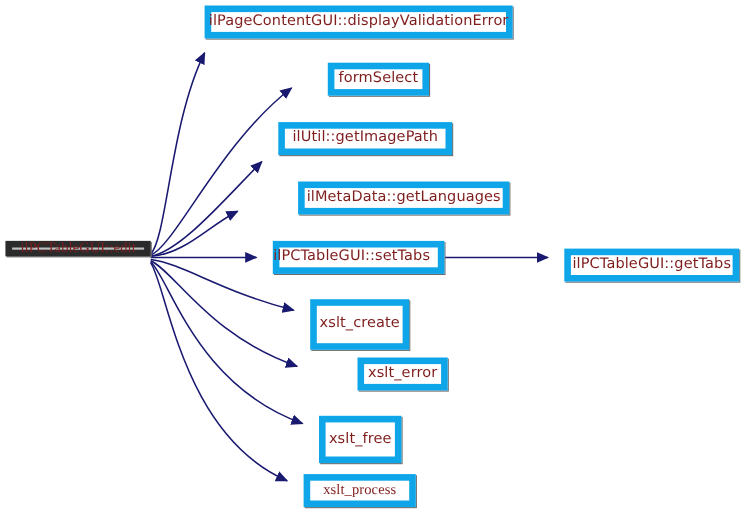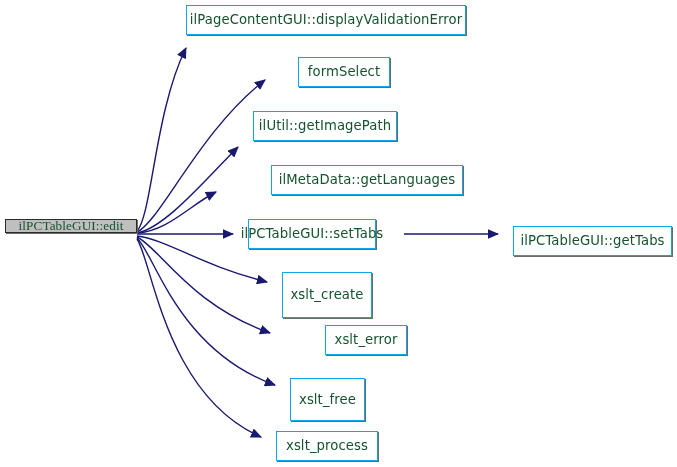--- a/index.html
+++ b/index.html
@@ -20,23 +20,23 @@
   #edge-layer {
     position: absolute;
     left: 0;
     top: 0;
     width: 677px;
     height: 467px;
   }
   .node {
     position: absolute;
     box-sizing: border-box;
-    border: 1px solid #0ea5e9;
+    border: 6px solid #0ea5e9;
     background: #ffffff;
-    color: #14532d;
+    color: #7f1d1d;
     display: flex;
     align-items: center;
     justify-content: center;
     font-size: 13.2px;
     line-height: 1;
     white-space: nowrap;
     letter-spacing: 0.1px;
     box-shadow: 1px 1px 0 0 #6b6b6b;
   }
   .node.root {
@@ -77,39 +77,39 @@
   <div id="nodes">
       <div class="node root" style="left: 5px; top: 219px; width: 132px; height: 14px; font-family: Liberation Serif, serif;">
         <span class="node-label">ilPCTableGUI::edit</span>
       </div>
       <div class="node" style="left: 186px; top: 5px; width: 280px; height: 30px;">
         <span class="node-label">ilPageContentGUI::displayValidationError</span>
       </div>
       <div class="node" style="left: 280px; top: 57px; width: 92px; height: 30px; margin-left: 18px;">
         <span class="node-label">formSelect</span>
       </div>
-      <div class="node" style="left: 253px; top: 111px; width: 144px; height: 30px;">
+      <div class="node" style="left: 253px; top: 111px; width: 158px; height: 30px;">
         <span class="node-label">ilUtil::getImagePath</span>
       </div>
       <div class="node" style="left: 231px; top: 165px; width: 192px; height: 30px; margin-left: 40px;">
         <span class="node-label">ilMetaData::getLanguages</span>
       </div>
-      <div class="node" style="left: 248px; top: 219px; width: 128px; height: 30px;">
+      <div class="node" style="left: 248px; top: 219px; width: 156px; height: 30px; justify-content: flex-end;">
         <span class="node-label">ilPCTableGUI::setTabs</span>
       </div>
       <div class="node" style="left: 513px; top: 226px; width: 159px; height: 30px;">
         <span class="node-label">ilPCTableGUI::getTabs</span>
       </div>
       <div class="node" style="left: 282px; top: 272px; width: 90px; height: 46px;">
         <span class="node-label">xslt_create</span>
       </div>
       <div class="node" style="left: 285px; top: 325px; width: 82px; height: 30px; margin-left: 40px;">
         <span class="node-label">xslt_error</span>
       </div>
       <div class="node" style="left: 290px; top: 378px; width: 75px; height: 43px;">
         <span class="node-label">xslt_free</span>
       </div>
-      <div class="node" style="left: 276px; top: 431px; width: 102px; height: 30px;">
+      <div class="node" style="left: 276px; top: 431px; width: 102px; height: 30px; font-family: Liberation Serif, serif;">
         <span class="node-label">xslt_process</span>
       </div>
     </div>
 
 </div>
 
 </body></html>

